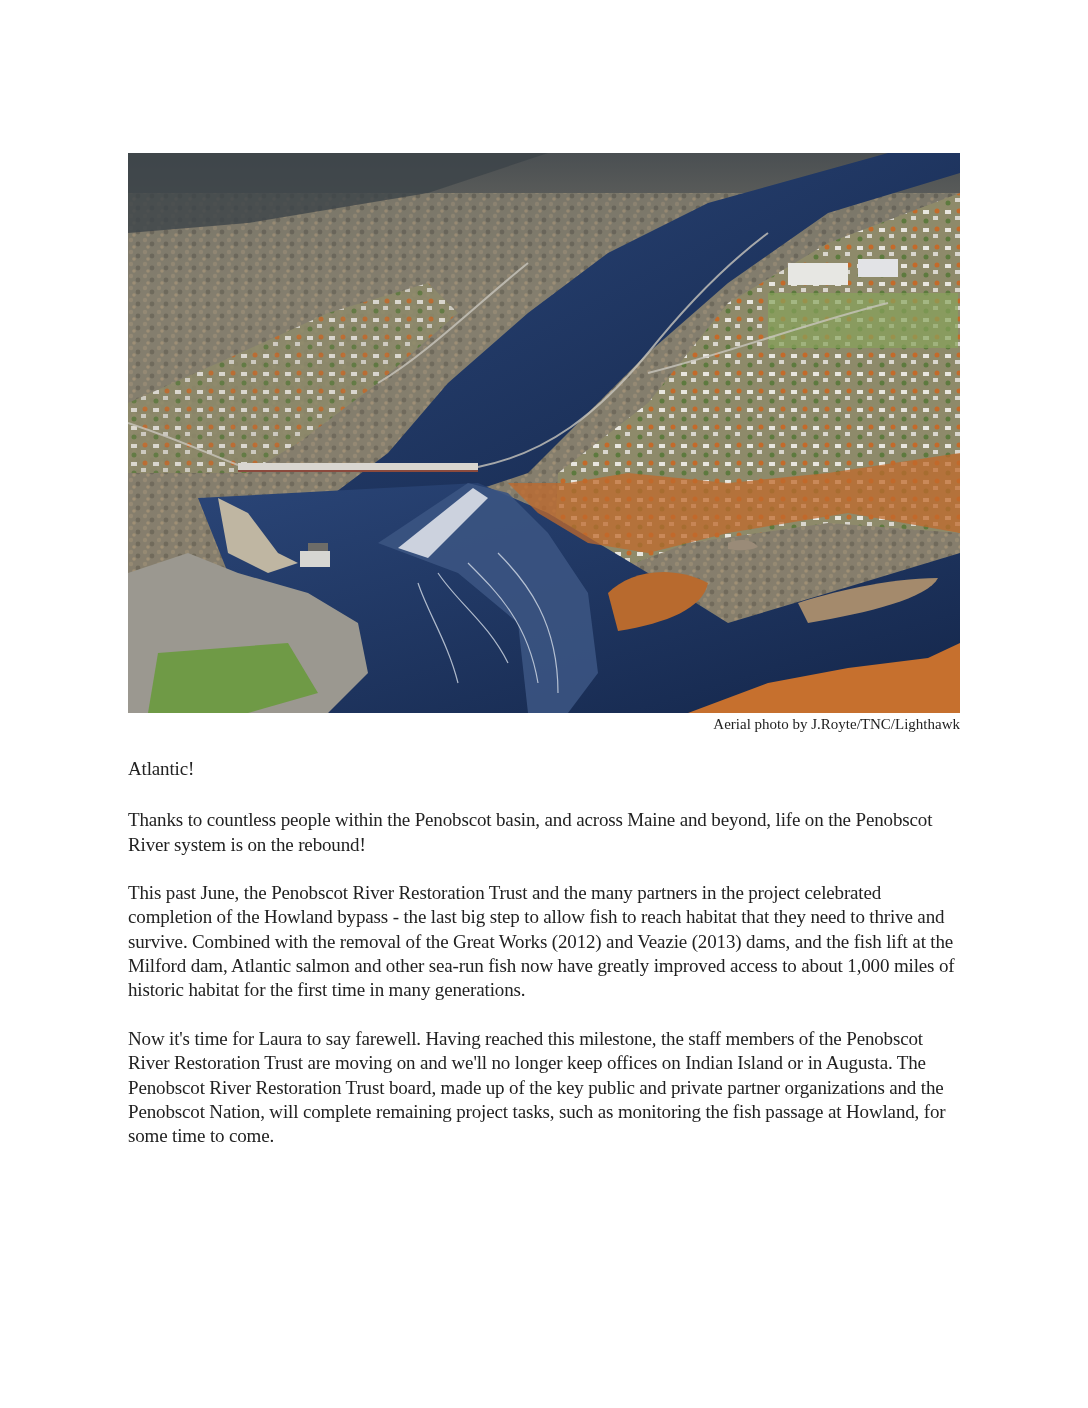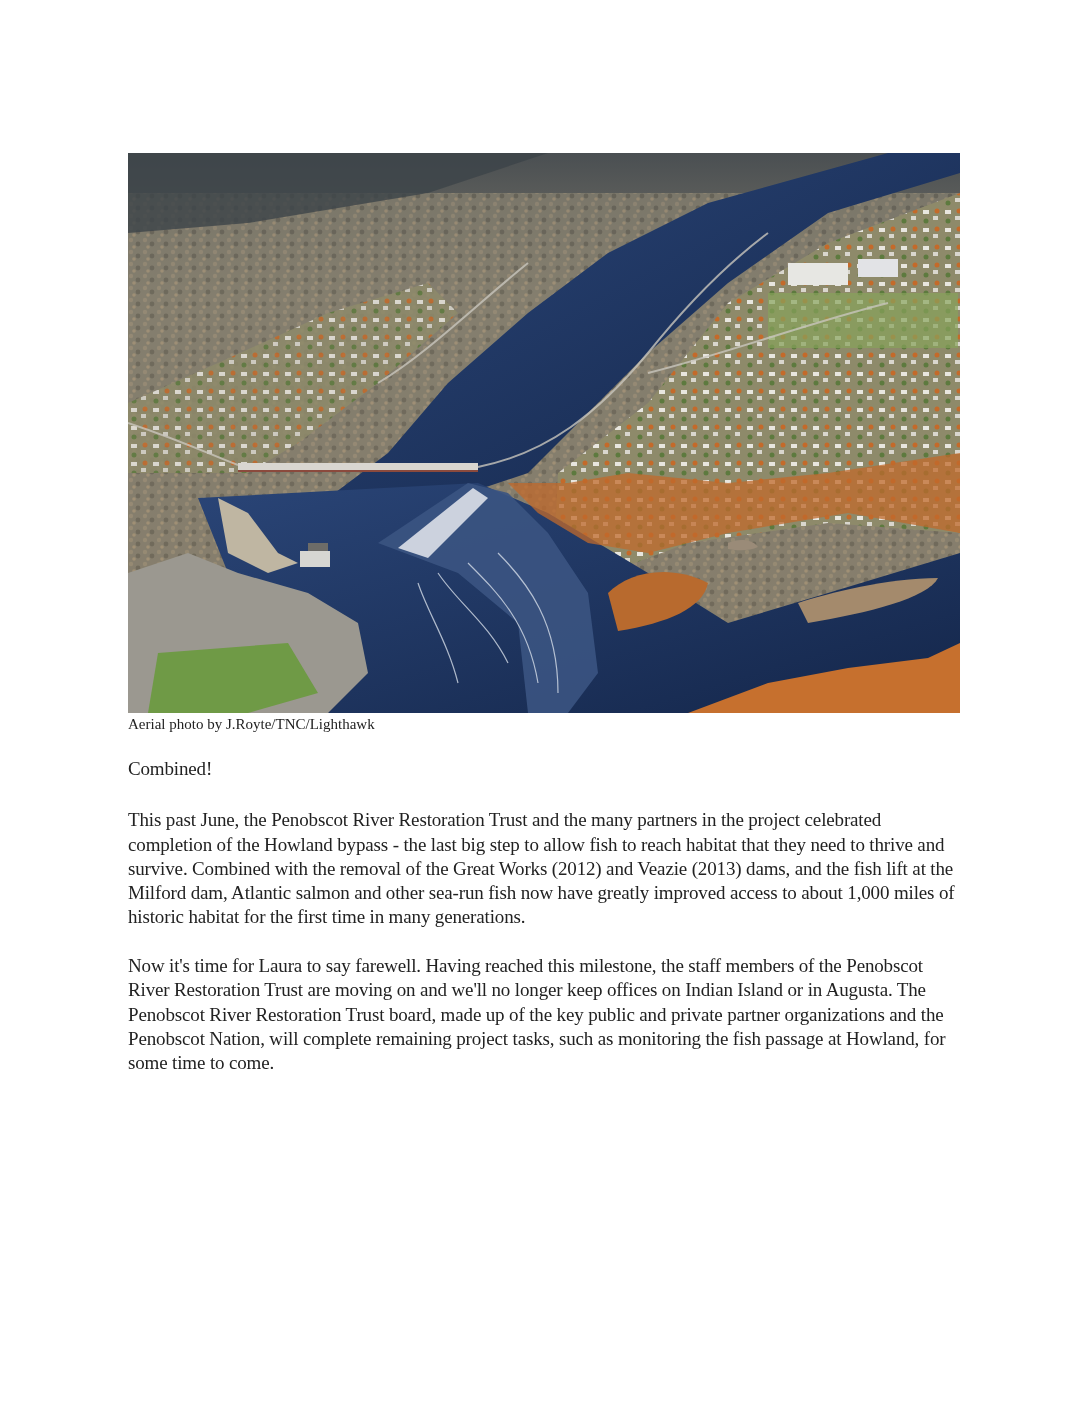--- a/index.html
+++ b/index.html
@@ -33,20 +33,21 @@
     .photo svg {
       display: block;
       width: 832px;
       height: 560px;
     }
     .caption {
       position: absolute;
       left: 128px;
       top: 713px;
       width: 832px;
+      text-align: right;
       font-size: 15px;
       line-height: 22px;
       color: #222;
     }
     .body-text {
       position: absolute;
       left: 128px;
       top: 757px;
       width: 840px;
       font-size: 19px;
@@ -141,18 +142,19 @@
         <path d="M350,314 C420,300 470,260 520,200 C560,150 600,110 640,80"></path>
         <path d="M520,220 C600,200 680,170 760,150"></path>
         <path d="M250,230 C300,200 350,150 400,110"></path>
       </g>
     </svg>
   </div>
 
   <div class="caption">Aerial photo by J.Royte/TNC/Lighthawk</div>
 
   <div class="body-text">
-    <p class="greeting">Combined!</p>
+    <p class="greeting">Atlantic!</p>
+    <p>Thanks to countless people within the Penobscot basin, and across Maine and beyond, life on the Penobscot River system is on the rebound!</p>
     <p>This past June, the Penobscot River Restoration Trust and the many partners in the project celebrated completion of the Howland bypass - the last big step to allow fish to reach habitat that they need to thrive and survive. Combined with the removal of the Great Works (2012) and Veazie (2013) dams, and the fish lift at the Milford dam, Atlantic salmon and other sea-run fish now have greatly improved access to about 1,000 miles of historic habitat for the first time in many generations.</p>
     <p>Now it's time for Laura to say farewell. Having reached this milestone, the staff members of the Penobscot River Restoration Trust are moving on and we'll no longer keep offices on Indian Island or in Augusta. The Penobscot River Restoration Trust board, made up of the key public and private partner organizations and the Penobscot Nation, will complete remaining project tasks, such as monitoring the fish passage at Howland, for some time to come.</p>
   </div>
 
 </div>
 
 </body></html>

